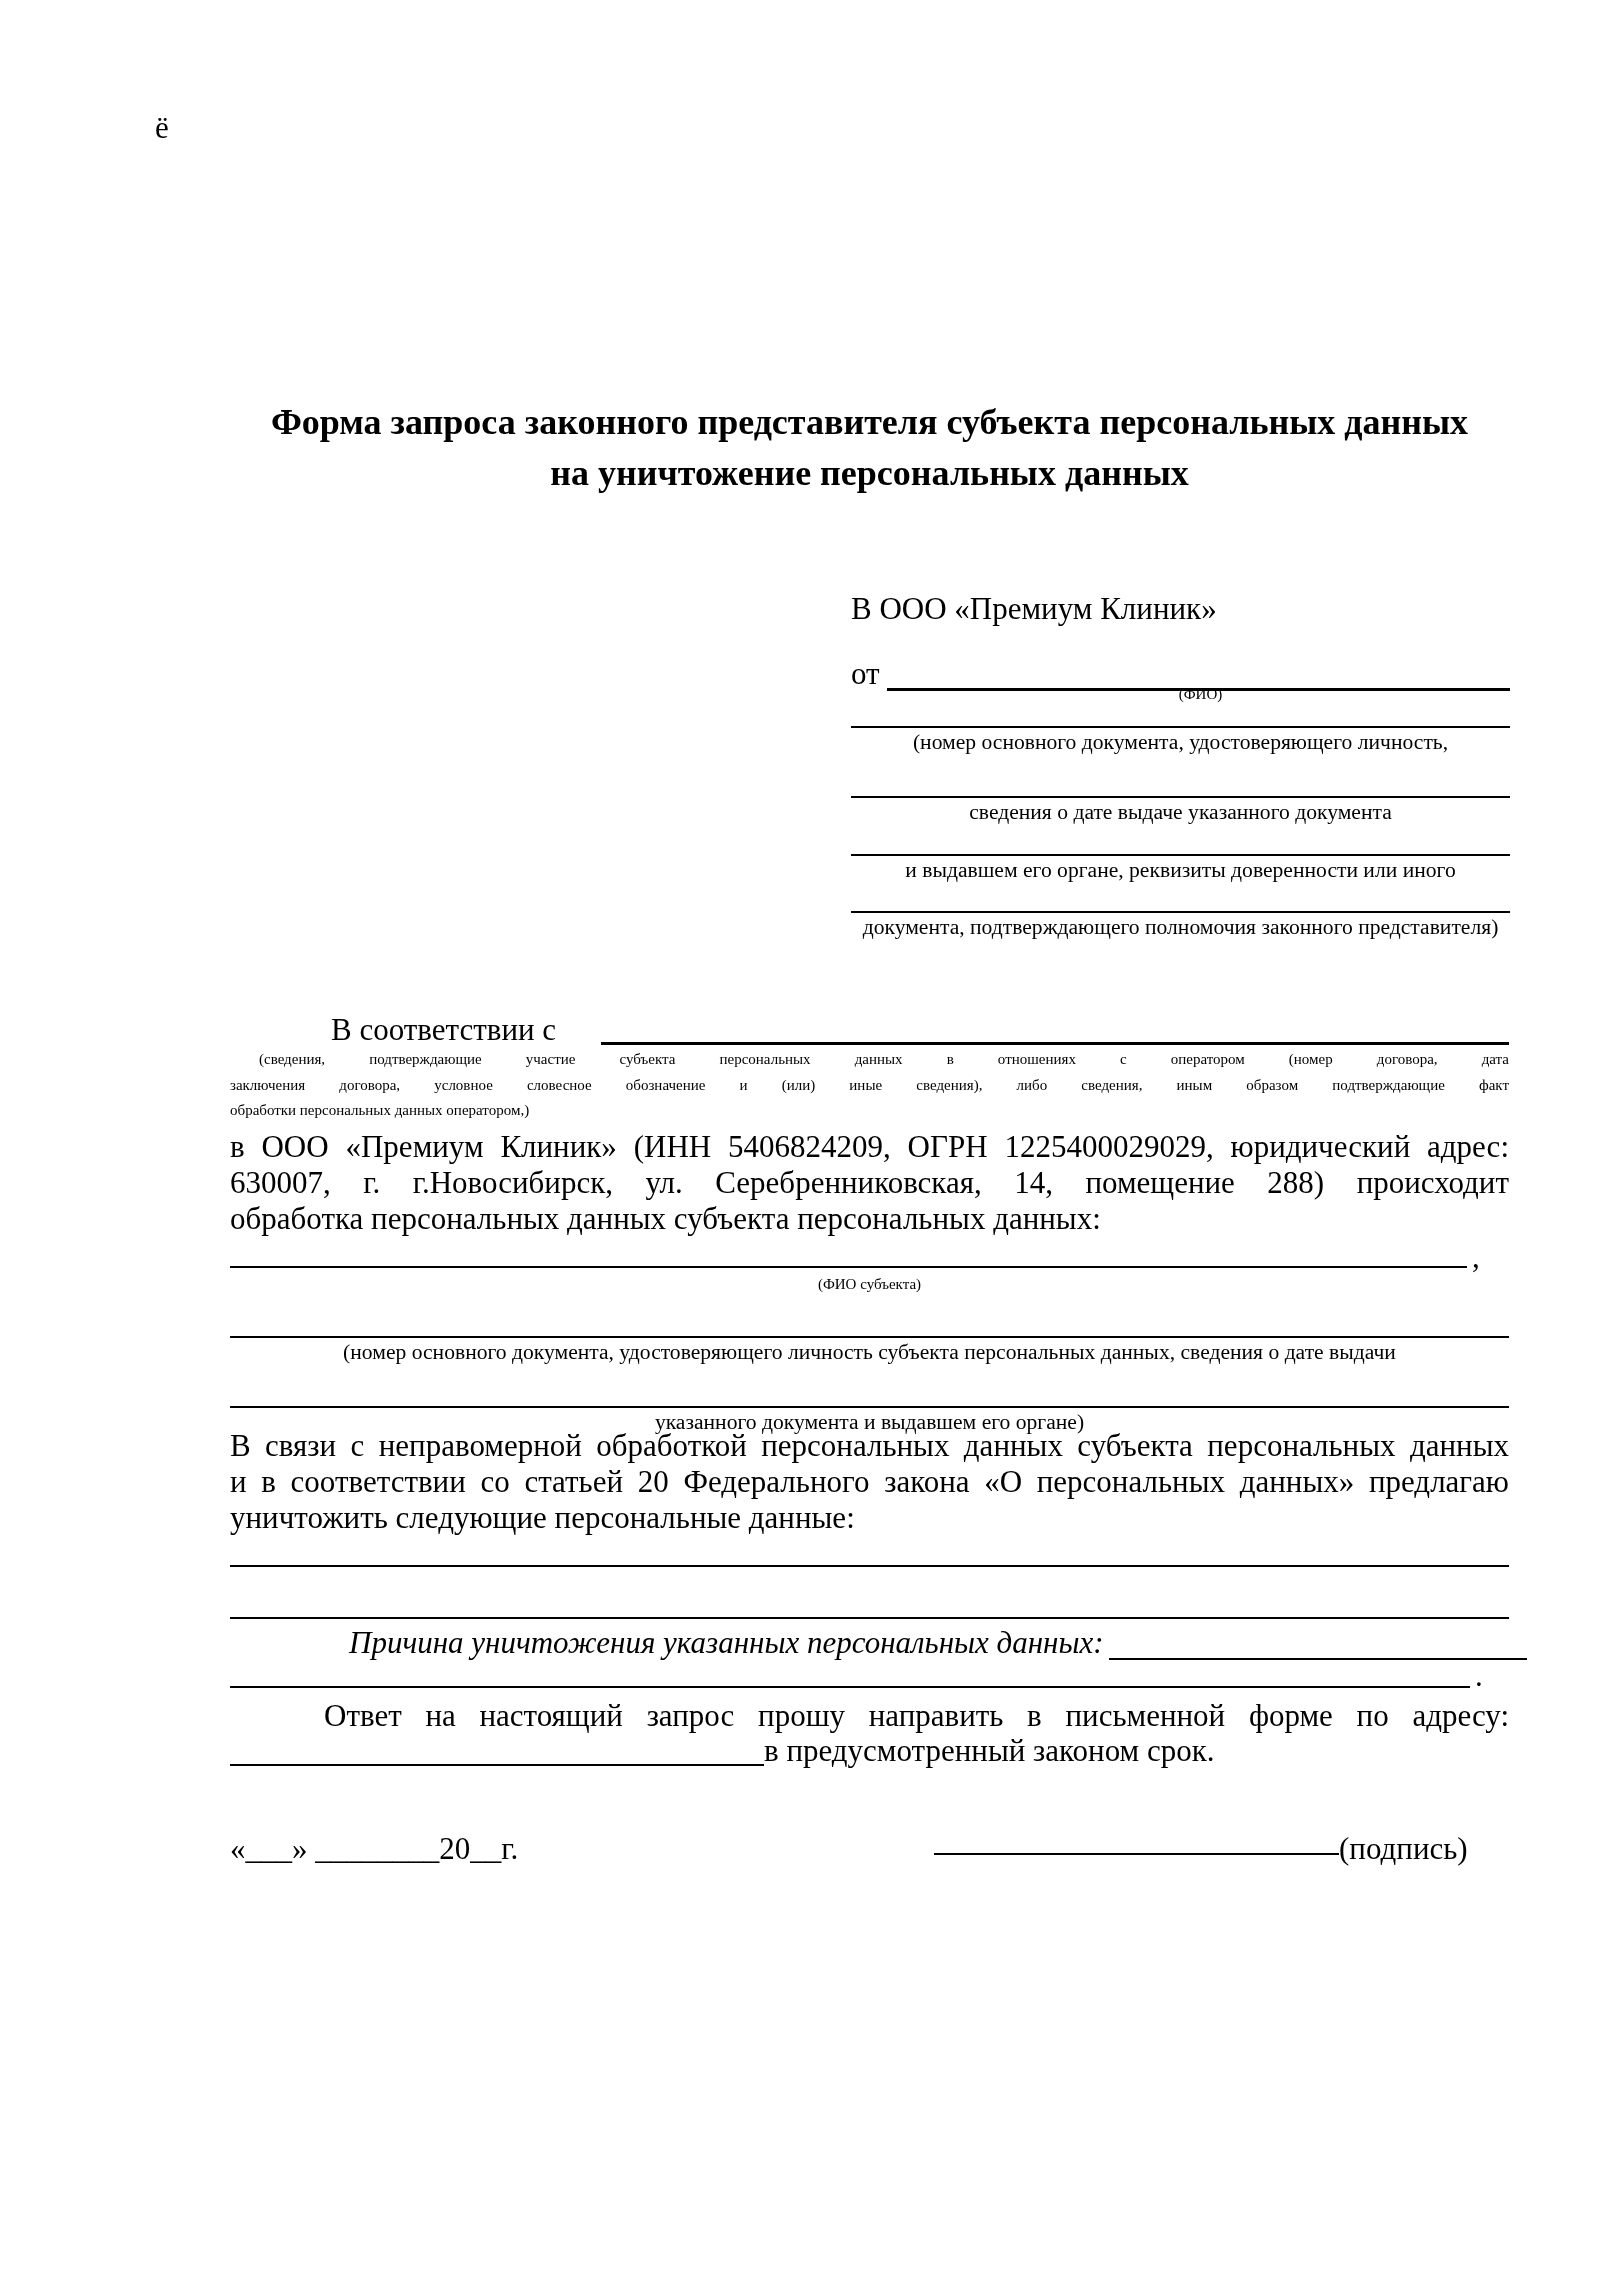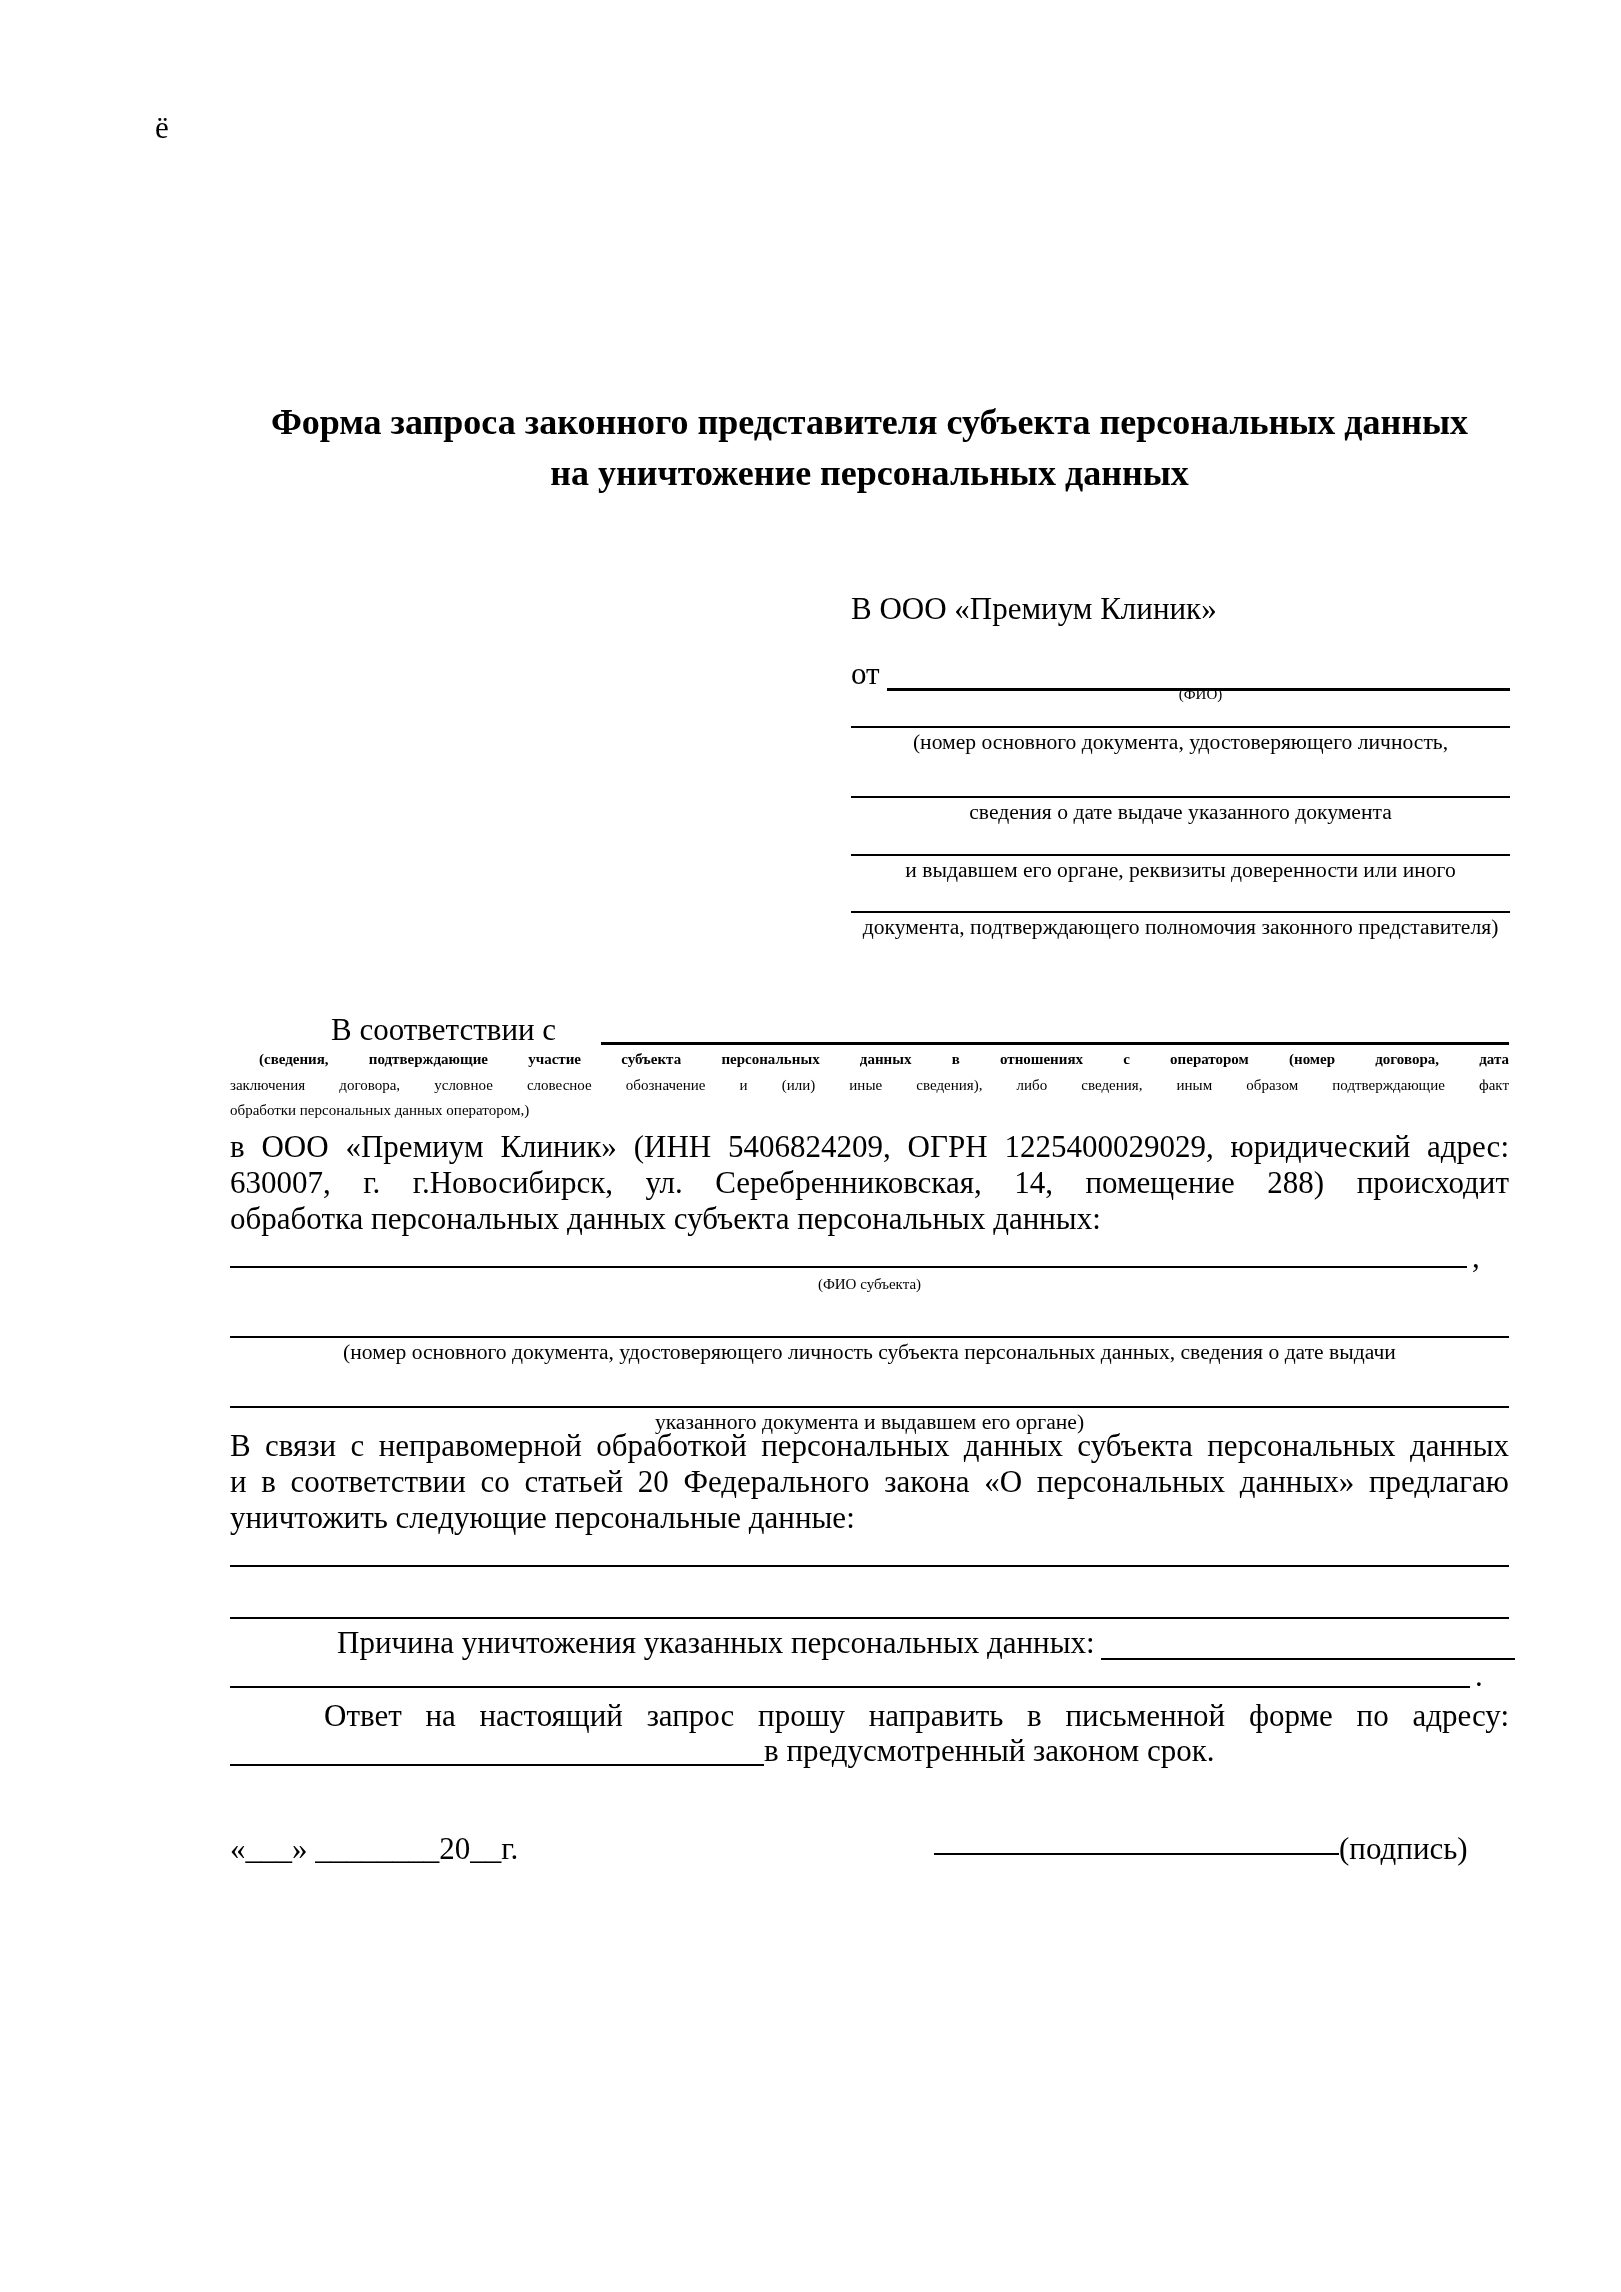--- a/index.html
+++ b/index.html
@@ -22,21 +22,21 @@
   .fillrow{display:flex;}
   .fillrow .lbl{white-space:nowrap;}
   .fillrow .uline{flex:1;border-bottom:3.9px solid #000;margin-left:7.8px;}
   .fillrow3 .uline3{flex:1;border-bottom:2.9px solid #000;margin-left:5.9px;}
   #title{font-weight:bold;font-size:36px;line-height:51px;text-align:center;}
   #header-right{font-size:31px;line-height:39px;}
   .para32{font-size:31px;line-height:36px;}
   .para32 .ln{text-align:justify;text-align-last:justify;}
   .para32 .ln-last{text-align:left;}
   .note .ln{text-align:justify;text-align-last:justify;}
-  .note .ln-first{padding-left:29px;font-weight:bold;}
+  .note .ln-first{padding-left:29px;}
   .note .ln-last{text-align:left;text-align-last:left;}
 </style>
 </head>
 <body>
 
 <div class="page">
 
   <div class="abs t32" style="left:155px;top:110px;">ё</div>
 
 
@@ -102,21 +102,21 @@
 
   <div class="abs para32" style="left:230px;top:1428px;width:1279px;">
     <div class="ln">В связи с неправомерной обработкой персональных данных субъекта персональных данных</div>
     <div class="ln">и в соответствии со статьей 20 Федерального закона «О персональных данных» предлагаю</div>
     <div class="ln-last">уничтожить следующие персональные данные:</div>
   </div>
 
   <div class="abs rule" style="left:230px;top:1565px;width:1279px;"></div>
   <div class="abs rule" style="left:230px;top:1617px;width:1279px;"></div>
 
-  <div class="abs t32 fillrow fillrow3" style="left:236px;top:1625px;width:1279px;height:35px;">
+  <div class="abs t32 fillrow fillrow3" style="left:248px;top:1625px;width:1279px;height:35px;font-style:italic;">
     <span class="lbl" style="padding-left:101px;">Причина уничтожения указанных персональных данных:</span>
     <span class="uline3"></span>
   </div>
 
   <div class="abs rule" style="left:230px;top:1686px;width:1240px;"></div>
   <div class="abs t32" style="left:1475px;top:1658px;">.</div>
 
   <div class="abs t32 jline" style="left:230px;top:1698px;width:1279px;padding-left:94px;box-sizing:border-box;line-height:36px;">Ответ на настоящий запрос прошу направить в письменной форме по адресу:</div>
   <div class="abs t32 fillrow" style="left:230px;top:1733px;width:1279px;height:33px;">
     <span style="width:534px;border-bottom:2.9px solid #000;"></span>

